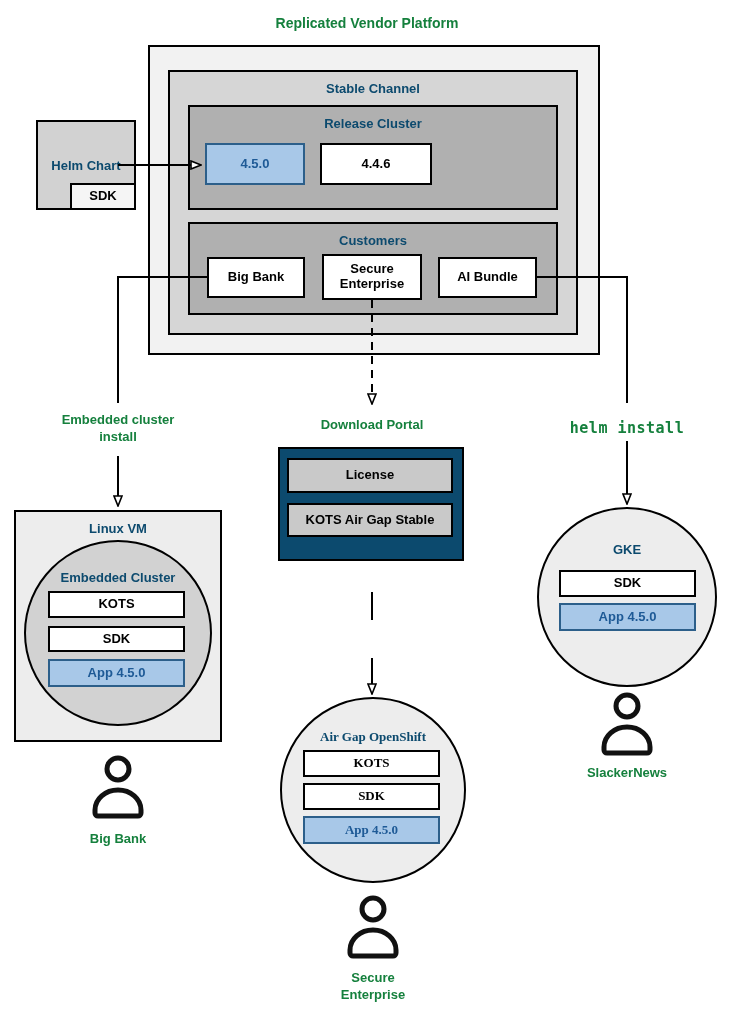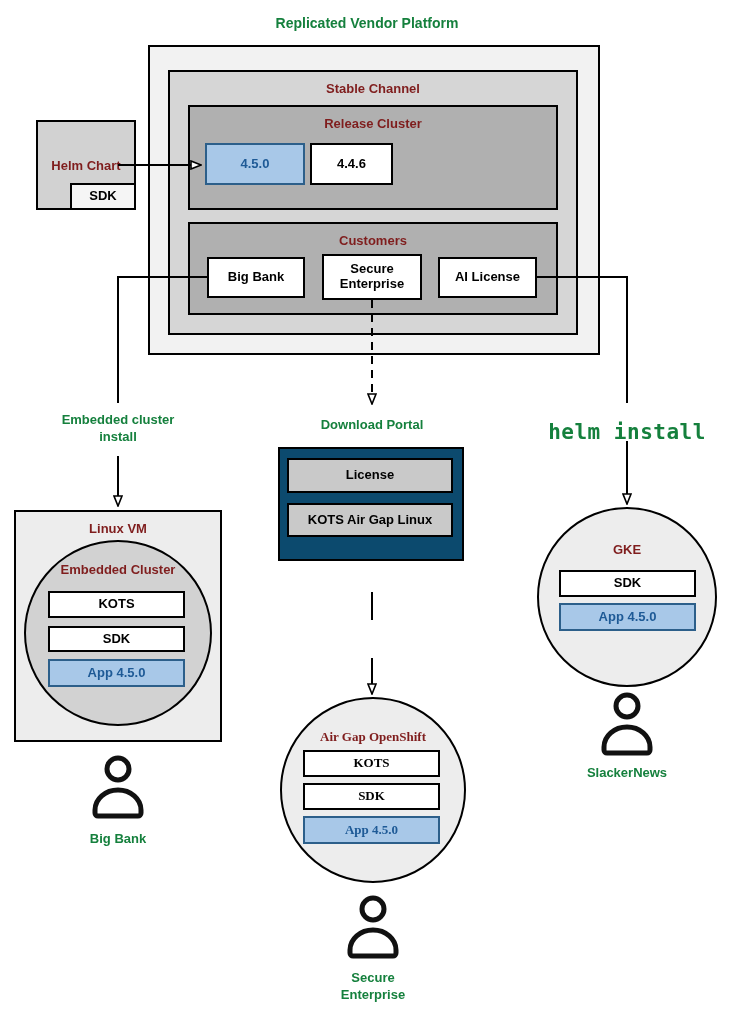--- a/index.html
+++ b/index.html
@@ -7,29 +7,29 @@
   body { font-family:"Liberation Sans", sans-serif; }
   .canvas { position:relative; width:734px; height:1026px; background:#fff; overflow:hidden; }
   .box { position:absolute; border:2px solid #000; }
   .circle { border-radius:50%; }
   .cell {
     display:flex; align-items:center; justify-content:center; text-align:center;
     font-weight:bold; font-size:13px; color:#000; background:#fff; line-height:1.15;
   }
   .box-title {
     position:absolute; left:0; right:0; text-align:center;
-    font-weight:bold; font-size:13px; color:#7f1d1d;
+    font-weight:bold; font-size:13px; color:#0c4a6e;
   }
   .lbl {
     position:absolute; text-align:center; font-weight:bold; font-size:13px;
     color:#15803d; line-height:1.3;
   }
   .mono {
     font-family:"DejaVu Sans Mono","Liberation Mono",monospace;
-    font-size:21px; letter-spacing:0.5px;
+    font-size:15px; letter-spacing:0.5px;
   }
   .hl {
     background:var(--hl-fill,#A8C8E8);
     border-color:var(--hl-border,#2C5F8A);
     color:var(--hl-text,#1E5A96);
   }
   .lines { position:absolute; left:0; top:0; z-index:50; pointer-events:none; }
   .lines path { stroke:var(--line,#000); stroke-width:2; fill:none; }
   .person { position:absolute; }
   .person circle, .person path { fill:none; stroke:#111; stroke-width:5; }
@@ -44,57 +44,57 @@
   <div class="box" style="left:148px;top:45px;width:452px;height:310px;background:#f2f2f2;"></div>
 
   <div class="box" style="left:168px;top:70px;width:410px;height:265px;background:#d6d6d6;">
     <div class="box-title" style="top:9px;">Stable Channel</div>
   </div>
 
   <div class="box" style="left:188px;top:105px;width:370px;height:105px;background:#b0b0b0;">
     <div class="box-title" style="top:9px;">Release Cluster</div>
   </div>
   <div class="box cell hl" style="left:205px;top:143px;width:100px;height:42px;">4.5.0</div>
-  <div class="box cell" style="left:310px;top:143px;width:83px;height:42px;">4.4.6</div>
+  <div class="box cell" style="left:320px;top:143px;width:112px;height:42px;">4.4.6</div>
 
   <div class="box" style="left:188px;top:222px;width:370px;height:93px;background:#b0b0b0;">
     <div class="box-title" style="top:9px;">Customers</div>
   </div>
   <div class="box cell" style="left:207px;top:257px;width:98px;height:41px;">Big Bank</div>
   <div class="box cell" style="left:322px;top:254px;width:100px;height:46px;">Secure Enterprise</div>
-  <div class="box cell" style="left:438px;top:257px;width:99px;height:41px;">AI License</div>
+  <div class="box cell" style="left:438px;top:257px;width:99px;height:41px;">AI Bundle</div>
 
   <div class="box" style="left:36px;top:120px;width:100px;height:90px;background:#d2d2d2;">
     <div class="box-title" style="top:36px;">Helm Chart</div>
     <div class="box cell" style="left:32px;top:61px;width:66px;height:27px;background:#f5f5f5;">SDK</div>
   </div>
 
   <div class="lbl" style="left:48px;top:412px;width:140px;">Embedded cluster install</div>
 
   <div class="box" style="left:14px;top:510px;width:208px;height:232px;background:#ededed;">
     <div class="box-title" style="top:9px;">Linux VM</div>
     <div class="box circle" style="left:8px;top:28px;width:188px;height:186px;background:#d2d2d2;">
-      <div class="box-title" style="top:20px;">Embedded Cluster</div>
+      <div class="box-title" style="top:28px;">Embedded Cluster</div>
       <div class="box cell" style="left:22px;top:49px;width:137px;height:27px;">KOTS</div>
       <div class="box cell" style="left:22px;top:84px;width:137px;height:26px;">SDK</div>
       <div class="box cell hl" style="left:22px;top:117px;width:137px;height:28px;">App 4.5.0</div>
     </div>
   </div>
 
   <svg class="person" style="left:90px;top:755px;" width="56" height="64" viewBox="0 0 56 64">
     <circle cx="28" cy="14" r="11"></circle>
     <path d="M5,55 a23,20 0 0 1 46,0 l0,3 a3,3 0 0 1 -3,3 l-40,0 a3,3 0 0 1 -3,-3 z" stroke-linejoin="round"></path>
   </svg>
   <div class="lbl" style="left:58px;top:831px;width:120px;">Big Bank</div>
 
   <div class="lbl" style="left:302px;top:417px;width:140px;">Download Portal</div>
 
   <div class="box" style="left:278px;top:447px;width:186px;height:114px;background:#0c4a6e;">
     <div class="box cell" style="left:7px;top:9px;width:166px;height:35px;background:#c9c9c9;">License</div>
-    <div class="box cell" style="left:7px;top:54px;width:166px;height:34px;background:#c9c9c9;">KOTS Air Gap Linux</div>
+    <div class="box cell" style="left:7px;top:54px;width:166px;height:34px;background:#c9c9c9;">KOTS Air Gap Stable</div>
   </div>
 
 
   <div class="box circle" style="left:280px;top:697px;width:186px;height:186px;background:#ededed;font-family:Liberation Serif, serif;">
     <div class="box-title" style="top:30px;">Air Gap OpenShift</div>
     <div class="box cell" style="left:21px;top:51px;width:137px;height:27px;">KOTS</div>
     <div class="box cell" style="left:21px;top:84px;width:137px;height:27px;">SDK</div>
     <div class="box cell hl" style="left:21px;top:117px;width:137px;height:28px;">App 4.5.0</div>
   </div>
 

